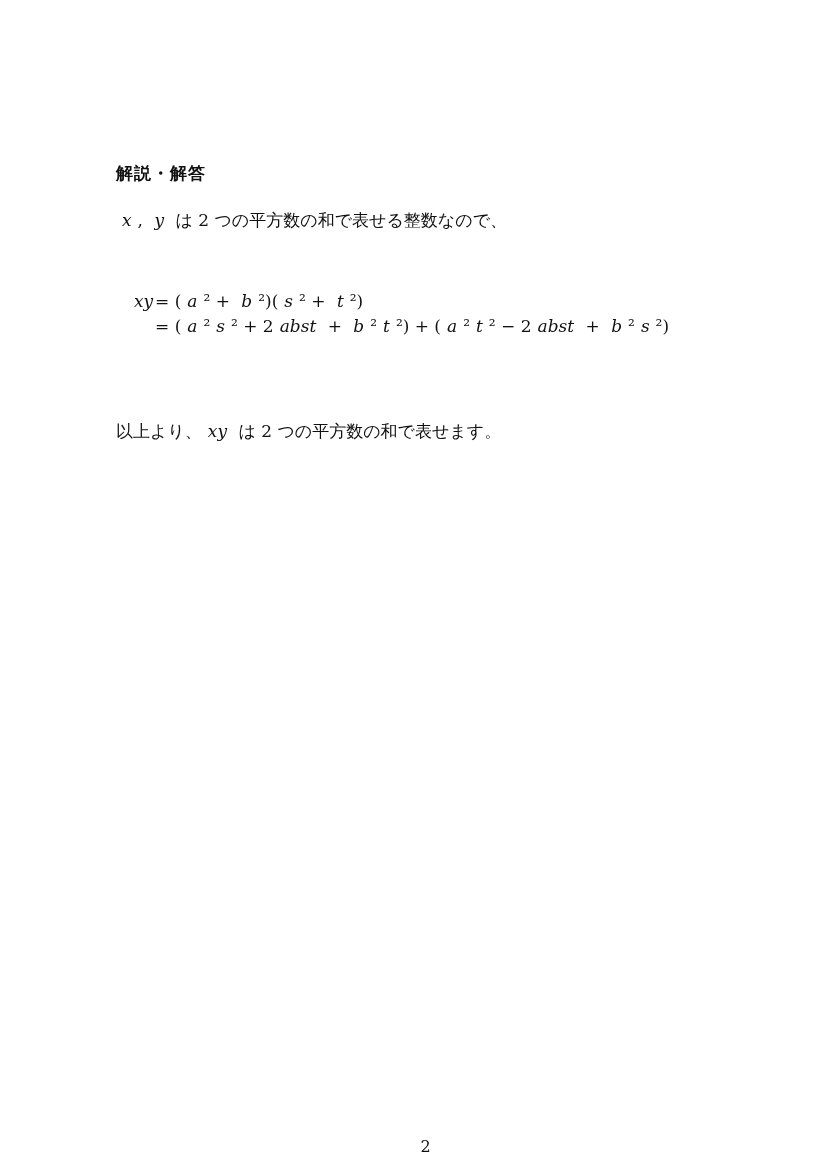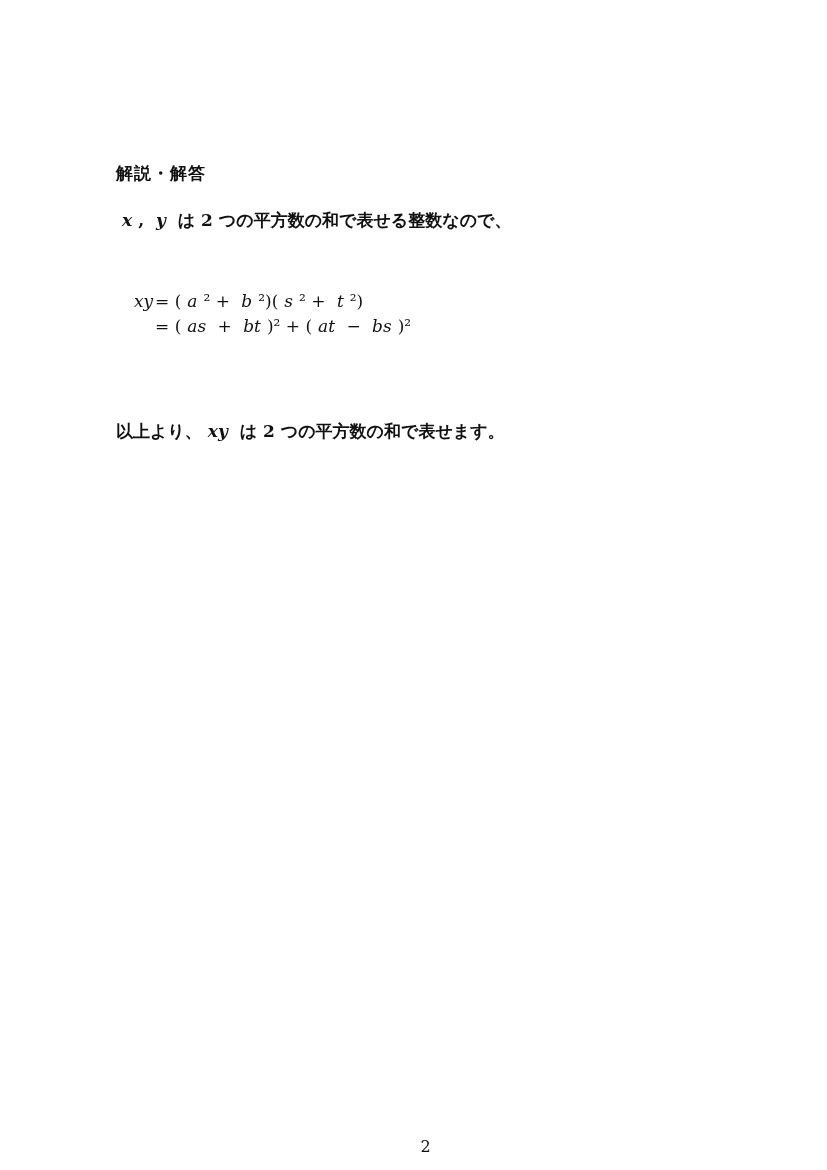--- a/index.html
+++ b/index.html
@@ -29,21 +29,20 @@
     color: #111111;
   }
 
   .body-line {
     position: absolute;
     left: 98px;
     font-size: 17px;
     line-height: 25px;
     white-space: nowrap;
     color: #111111;
-    font-weight: bold;
   }
 
   .para-line-1 { top: 190px; }
   .para-line-2 { top: 216px; }
 
   .math-block {
     position: absolute;
     left: 98px;
     top: 261px;
     font-size: 17px;
@@ -89,21 +88,21 @@
   <div class="body-line para-line-1"><i>x</i>, <i>y</i> は 2 つの平方数の和で表せる整数なので、</div>
 
 
   <div class="math-block">
     <div class="math-row">
       <span class="math-lhs"><i>xy</i></span>
       <span>= (<i>a</i>² + <i>b</i>²)(<i>s</i>² + <i>t</i>²)</span>
     </div>
     <div class="math-row">
       <span class="math-lhs"></span>
-      <span>= (<i>as</i> + <i>bt</i>)² + (<i>at</i> − <i>bs</i>)²</span>
+      <span>= (<i>a</i>²<i>s</i>² + 2<i>abst</i> + <i>b</i>²<i>t</i>²) + (<i>a</i>²<i>t</i>² − 2<i>abst</i> + <i>b</i>²<i>s</i>²)</span>
     </div>
   </div>
 
   <div class="body-line conclusion">以上より、<i>xy</i> は 2 つの平方数の和で表せます。</div>
 
   <div class="page-number">2</div>
 
 </div>
 
 </body></html>

